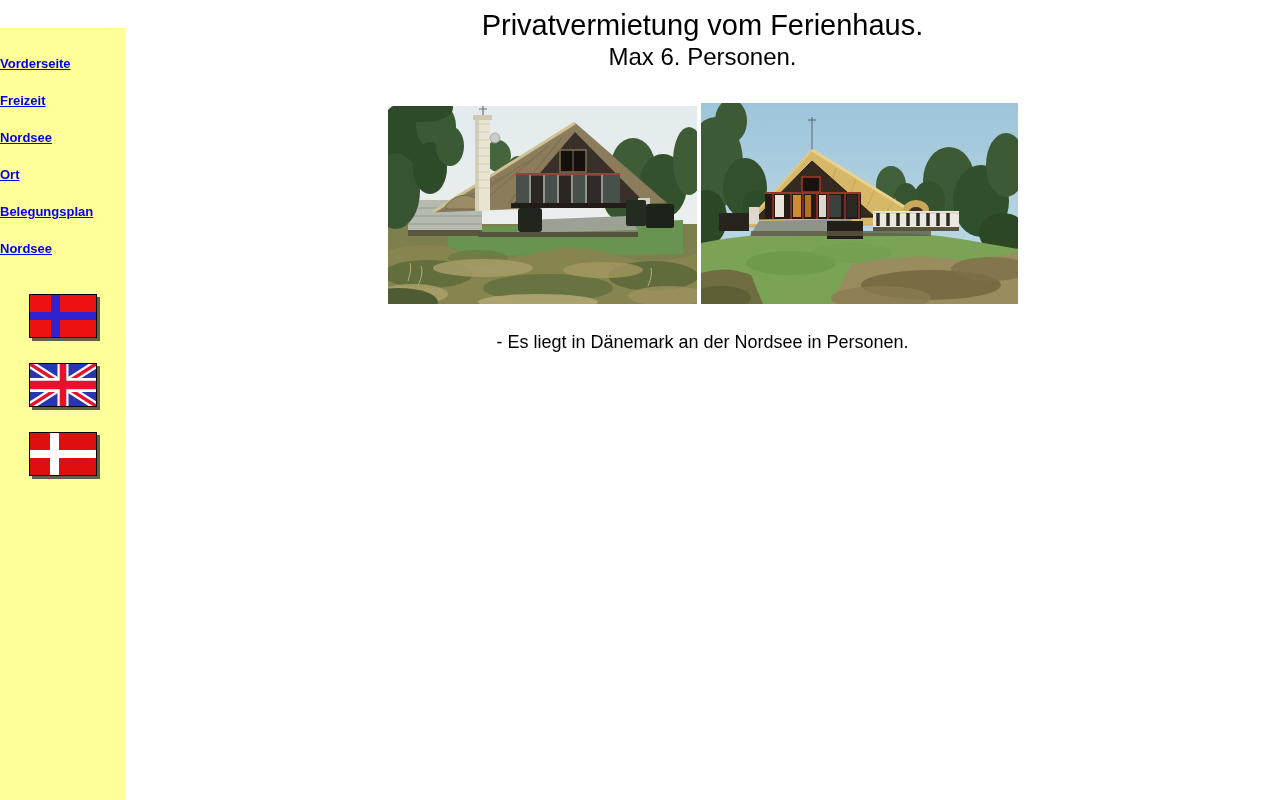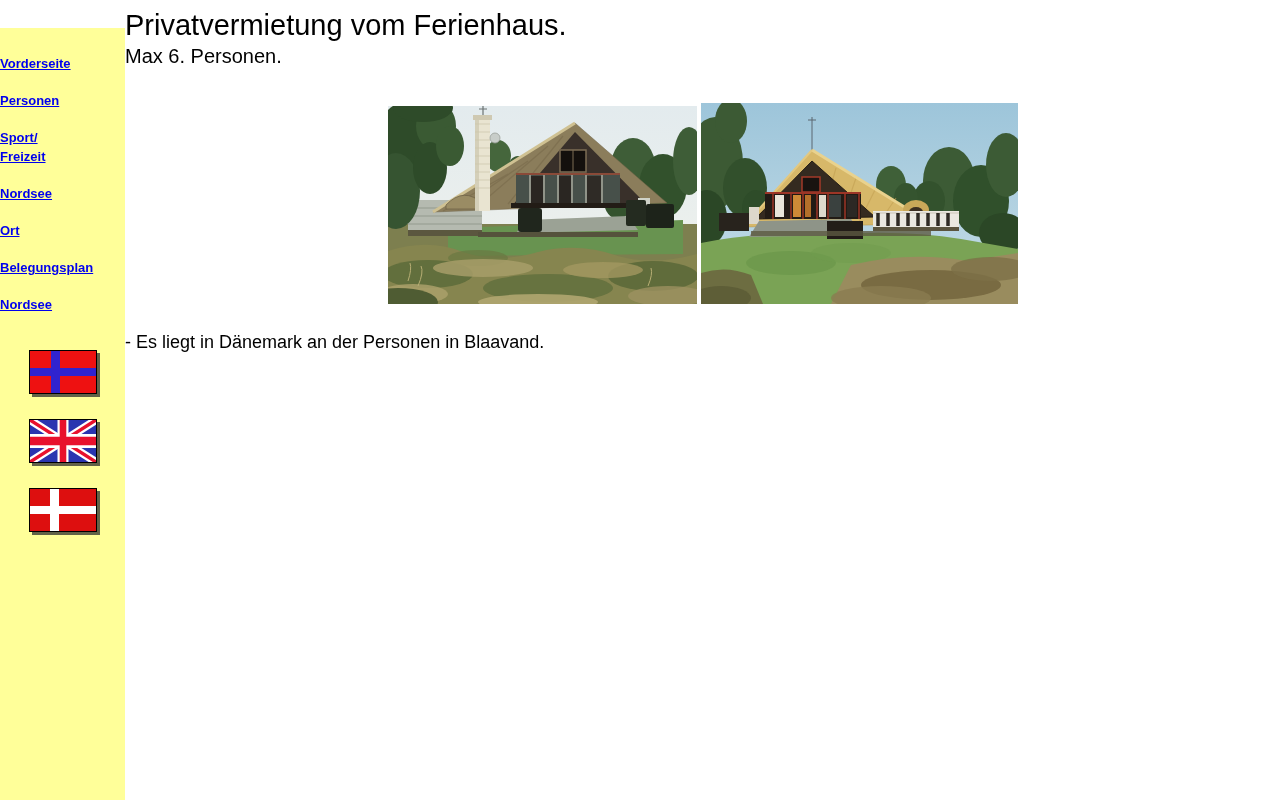--- a/index.html
+++ b/index.html
@@ -31,44 +31,42 @@
   .flag{
     display:block;width:66px;height:42px;
     margin:0 auto 25px auto;
     border:1px solid #000;
     box-shadow:3px 3px 0 rgba(45,45,45,0.75);
     cursor:pointer;
   }
   .flag svg{display:block;}
 
   
-  .main{flex:1;border-radius:10px;}
+  .main{flex:1;text-align:center;border-radius:10px;}
   .title{
     margin:8px 0 0 0;
     font-size:29px;font-weight:400;line-height:34px;
   }
-  .subtitle{margin:4px 0 0 0;font-size:20px;line-height:21px;}
+  .subtitle{margin:4px 0 0 0;font-size:24px;line-height:21px;}
   .photos{
     margin-top:36px;
     display:flex;justify-content:center;align-items:flex-end;gap:4px;
   }
   .photo svg{display:block;}
   .caption{margin:28px 0 0 0;font-size:18px;line-height:21px;}
 </style>
 </head>
 <body>
 
 <div class="page">
 
   <aside class="sidebar">
     <nav class="nav">
       <p class="nav-item"><a href="#">Vorderseite</a></p>
-      <p class="nav-item"><a href="#">Personen</a></p>
-      <p class="nav-item"><a href="#">Sport/
-Freizeit</a></p>
+      <p class="nav-item"><a href="#">Freizeit</a></p>
       <p class="nav-item"><a href="#">Nordsee</a></p>
       <p class="nav-item"><a href="#">Ort</a></p>
       <p class="nav-item"><a href="#">Belegungsplan</a></p>
       <p class="nav-item"><a href="#">Nordsee</a></p>
     </nav>
 
     <div class="flags">
 
       <a href="#" class="flag">
         <svg width="66" height="42" viewBox="0 0 66 42">
@@ -253,16 +251,16 @@
           <ellipse cx="230" cy="182" rx="70" ry="15" fill="#6f6039" opacity="0.75"></ellipse>
           <ellipse cx="290" cy="166" rx="40" ry="12" fill="#7d7047" opacity="0.8"></ellipse>
           <ellipse cx="180" cy="195" rx="50" ry="12" fill="#8a7c50" opacity="0.8"></ellipse>
           <path d="M0,201 L0,170 Q25,162 50,172 L62,201 Z" fill="#6d6d41"></path>
           <ellipse cx="20" cy="195" rx="30" ry="12" fill="#5c5c36" opacity="0.9"></ellipse>
         </svg>
       </div>
 
     </div>
 
-    <p class="caption">- Es liegt in Dänemark an der Personen in Blaavand.</p>
+    <p class="caption">- Es liegt in Dänemark an der Nordsee in Personen.</p>
   </main>
 
 </div>
 
 </body></html>

